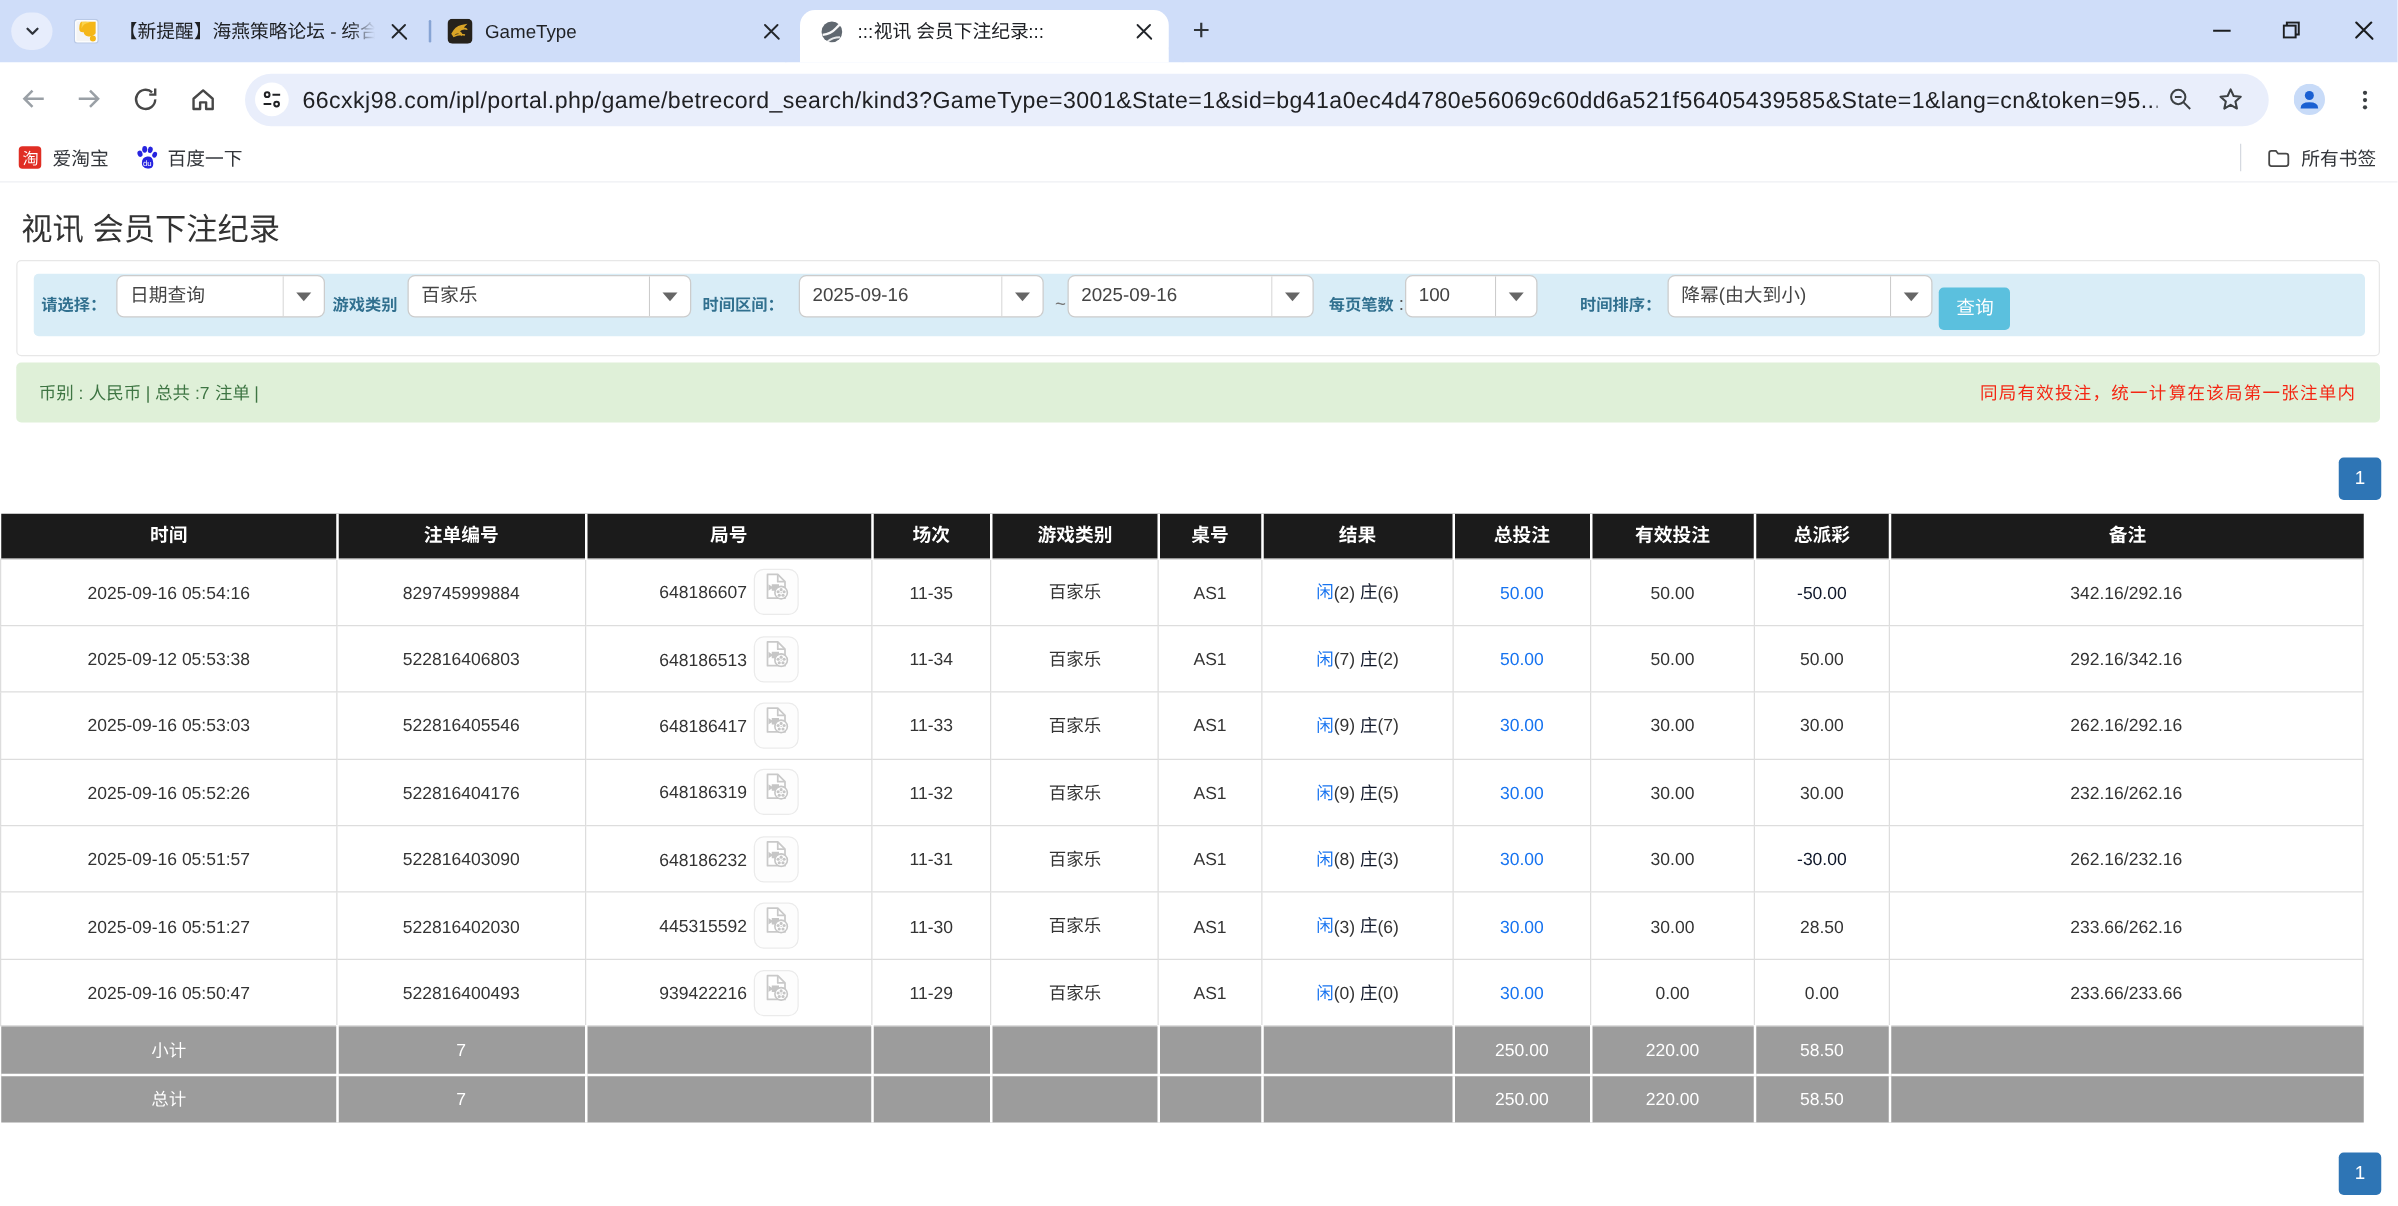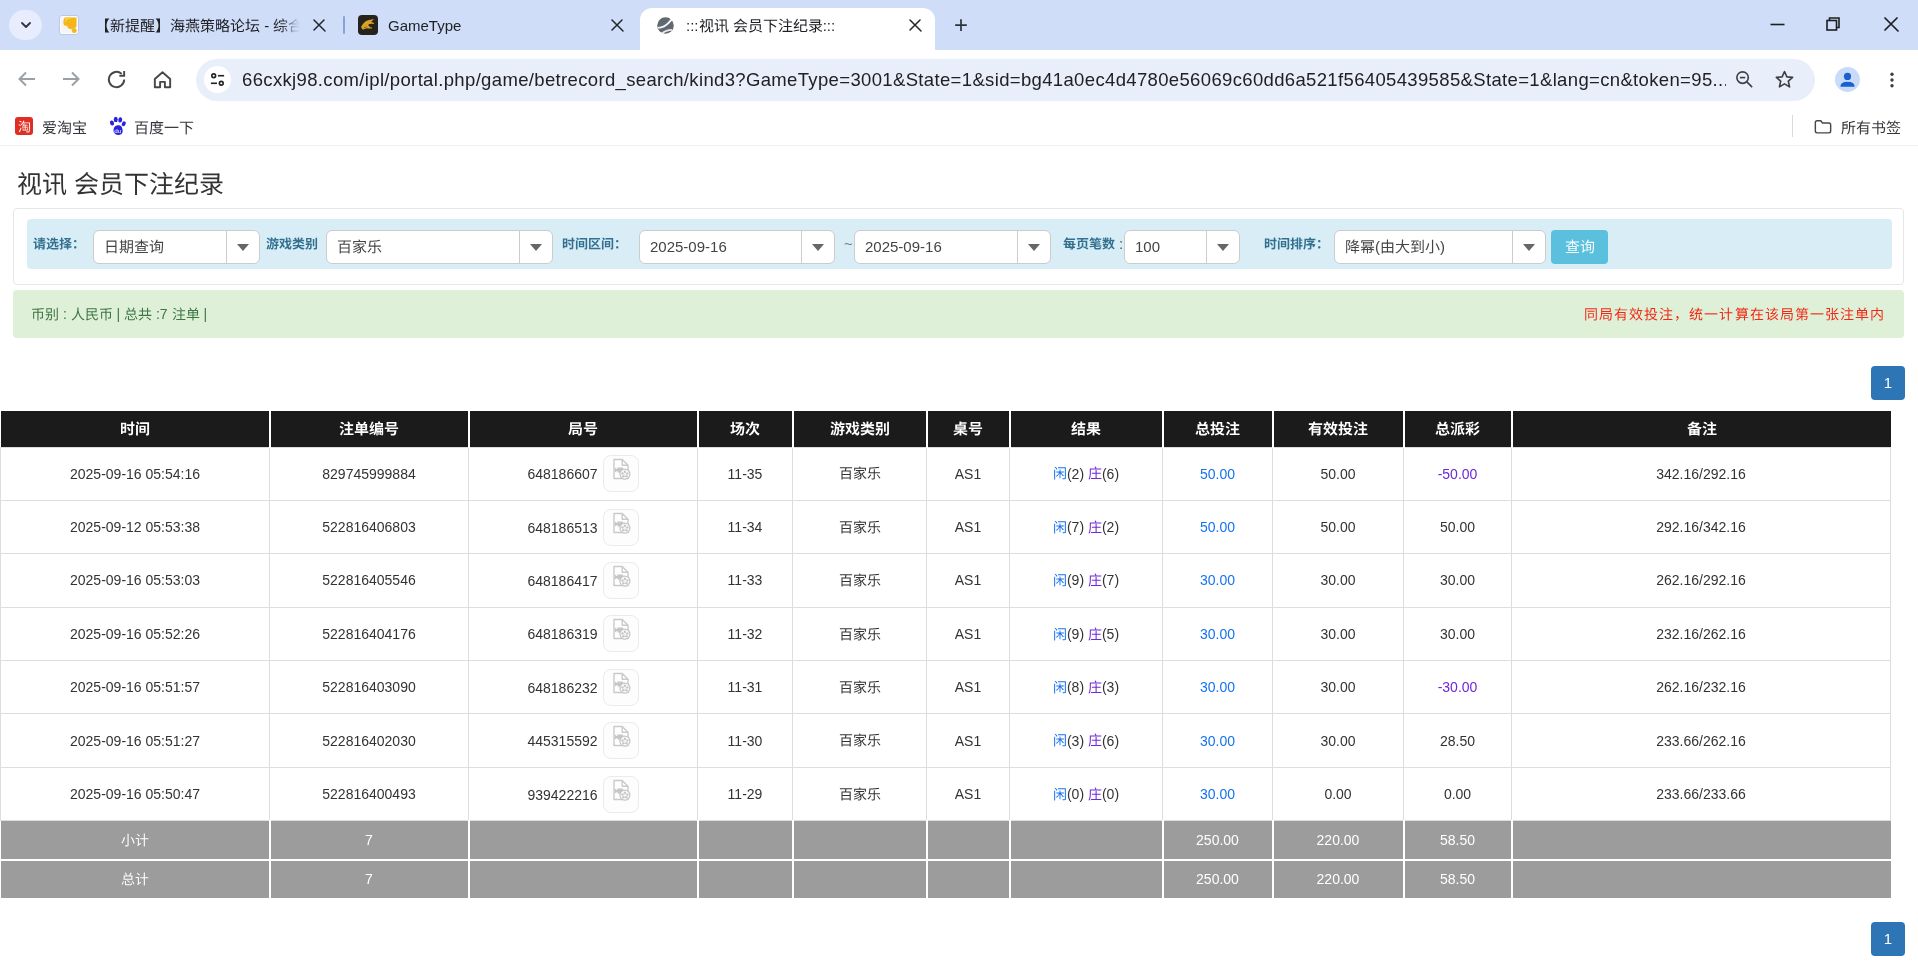--- a/index.html
+++ b/index.html
@@ -20,37 +20,37 @@
 .crv{position:absolute;bottom:0;width:12px;height:12px;background:#cfddf9}
 .crv.l{left:-12px;border-bottom-right-radius:12px}
 .crv.r{right:-12px;border-bottom-left-radius:12px}
 #omni{position:absolute;left:196px;top:59px;width:1619px;height:42px;background:#e9eefb;border-radius:21px}
 .bmtxt{font-size:15px;color:#33363b}
 
 #pgtitle{position:absolute;left:17px;top:170px;font-size:25px;color:#333}
 #fbox{position:absolute;left:13px;top:208px;width:1891px;height:77px;border:1px solid #e7e7e7;border-radius:4px;background:#fff}
 #fbar{position:absolute;left:13px;top:10px;width:1865px;height:50px;background:#d9edf7;border-radius:4px}
 .lbl{position:absolute;top:0;height:50px;line-height:50px;font-size:13px;font-weight:bold;color:#31708f}
-.cmb{position:absolute;top:11px;height:34px;background:#fff;border:1px solid #ccc;border-radius:6px}
+.cmb{position:absolute;top:1px;height:34px;background:#fff;border:1px solid #ccc;border-radius:6px}
 .cmb .tx{position:absolute;left:10px;top:0;height:32px;line-height:32px;font-size:15px;color:#444;white-space:nowrap}
 .cmb .ar{position:absolute;right:0;top:0;width:33px;height:32px;border-left:1px solid #ccc;border-radius:0 6px 6px 0}
 .cmb .ar:after{content:"";position:absolute;left:10px;top:13px;border:6px solid transparent;border-top:7px solid #666}
 #qbtn{position:absolute;left:1524px;top:11px;width:57px;height:34px;background:#5bc0de;border-radius:4px;color:#fff;font-size:15px;text-align:center;line-height:34px}
 #alert{position:absolute;left:13px;top:290px;width:1891px;height:48px;background:#dff0d8;border-radius:4px;font-size:14px}
 .pag{position:absolute;width:34px;height:34px;background:#2e75b5;border-radius:4px;color:#fff;font-size:15px;text-align:center;line-height:34px}
 
 #tbl{position:absolute;left:0;top:411px;width:1890px;border-collapse:collapse;table-layout:fixed}
 #tbl th{background:#1b1b1b;color:#fff;font-size:15px;font-weight:bold;height:36px;border-right:2px solid #fff;padding:0;text-align:center}
 #tbl th:last-child{border-right:none}
 #tbl td{background:#fff;height:53.4px;border:1px solid #ddd;font-size:14px;color:#333;text-align:center;padding:0}
 #tbl tr.sum td{background:#9c9c9c;color:#fff;height:39px;border:none;border-right:2px solid #fff;border-bottom:2px solid #fff}
 #tbl tr.sum td:last-child{border-right:none}
 #tbl tr.sum2 td{border-bottom:none;height:38px}
 .vbtn{display:inline-block;width:36px;height:37px;border:1px solid #ebebeb;border-radius:8px;background:#fdfdfd;vertical-align:middle;text-align:center;line-height:41px;margin-left:5px}
-.blu,#tbl td.blu{color:#1673f0}.red,#tbl td.red{color:#6d28d9}
+.blu,#tbl td.blu{color:#1673f0}.red,#tbl td.red{color:#0f172a}
 </style></head><body>
 <div id="tabs"></div>
 <div class="abs ic" style="left:9px;top:10px;width:33px;height:30px;background:#e7edfc;border-radius:15px">
     <svg width="14" height="14" viewBox="0 0 14 14">
       <path d="M3 5l4 4 4-4" stroke="#30343b" stroke-width="1.8" fill="none" stroke-linecap="round" stroke-linejoin="round"></path>
     </svg>
   </div>
 <div class="abs ic" style="left:59px;top:15px;width:20px;height:20px">
     <svg width="20" height="20" viewBox="0 0 20 20">
       <rect x="0.5" y="0.5" width="19" height="19" rx="2.5" fill="#fdfdfd" stroke="#b9c9e6"></rect>
@@ -348,21 +348,21 @@
       <div class="lbl" style="left:1036px"><svg class="z13" style="width:13px" viewBox="0 0 1000 1000">
           <use href="#g48"></use>
         </svg><svg class="z13" style="width:13px" viewBox="0 0 1000 1000">
           <use href="#g49"></use>
         </svg><svg class="z13" style="width:13px" viewBox="0 0 1000 1000">
           <use href="#g50"></use>
         </svg><svg class="z13" style="width:13px" viewBox="0 0 1000 1000">
           <use href="#g51"></use>
         </svg></div>
       <div class="abs" style="left:1092px;top:0;height:50px;line-height:50px;font-size:15px;color:#555">:</div>
-      <div class="cmb" style="left:1097px;width:116px">
+      <div class="cmb" style="left:1097px;width:106px">
         <span class="tx" style="font-size:15px">100</span>
         <span class="ar"></span>
       </div>
       <div class="lbl" style="left:1237px"><svg class="z13" style="width:13px" viewBox="0 0 1000 1000">
           <use href="#g45"></use>
         </svg><svg class="z13" style="width:13px" viewBox="0 0 1000 1000">
           <use href="#g46"></use>
         </svg><svg class="z13" style="width:13px" viewBox="0 0 1000 1000">
           <use href="#g52"></use>
         </svg><svg class="z13" style="width:13px" viewBox="0 0 1000 1000">

